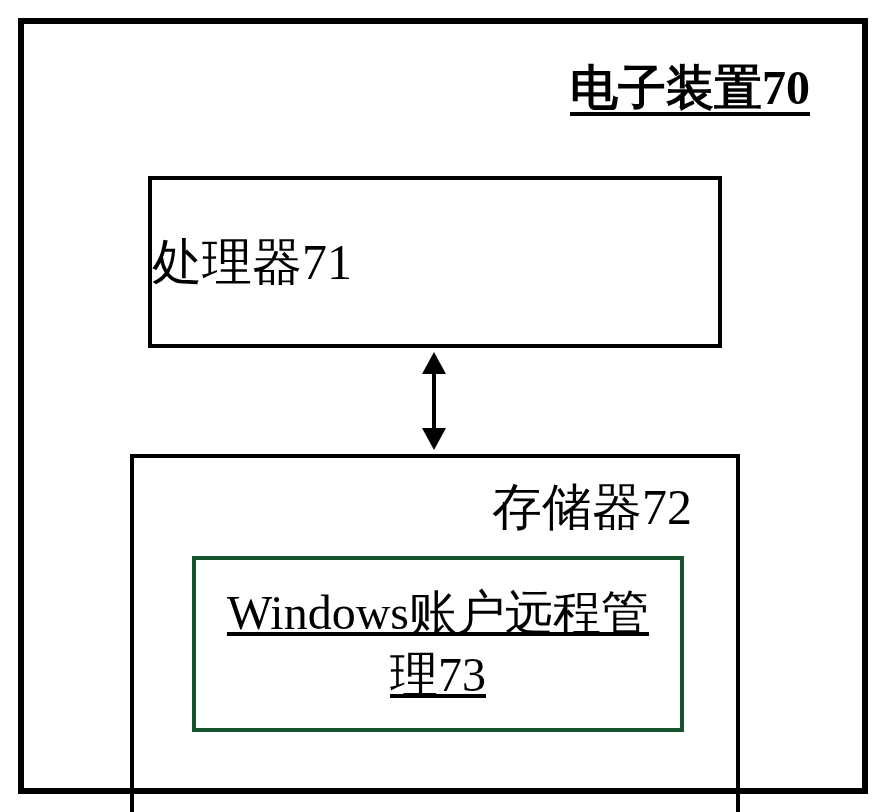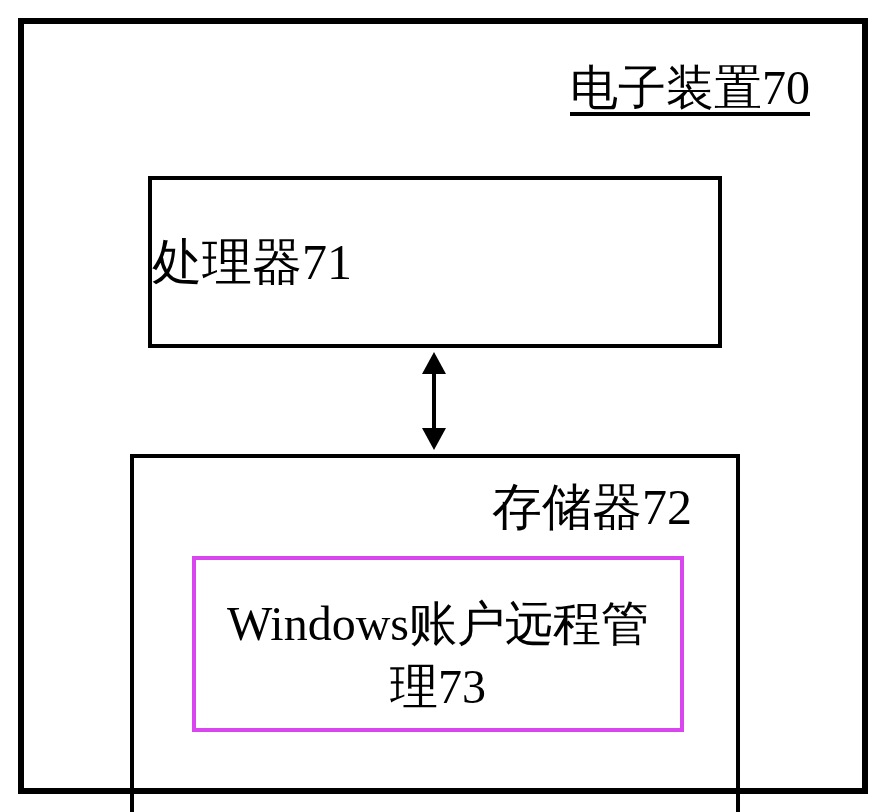--- a/index.html
+++ b/index.html
@@ -21,21 +21,21 @@
       width: 850px;
       height: 776px;
       border: 6px solid #000000;
       background: #ffffff;
     }
     .title {
       position: absolute;
       top: 32px;
       right: 52px;
       font-size: 48px;
-      font-weight: normal;
+      font-weight: bold;
       text-decoration: underline;
       text-underline-offset: 8px;
       color: #000000;
     }
     .processor-box {
       position: absolute;
       left: 124px;
       top: 152px;
       width: 574px;
       height: 172px;
@@ -61,25 +61,26 @@
       right: 44px;
       font-size: 50px;
       color: #000000;
     }
     .inner-module-box {
       position: absolute;
       left: 58px;
       top: 98px;
       width: 492px;
       height: 176px;
-      border: 4px solid #d946ef;
+      border: 4px solid #14532d;
       display: flex;
-      align-items: flex-end;
+      align-items: center;
       justify-content: center;
       padding: 10px;
+      text-decoration: underline;
     }
     .inner-module-label {
       font-size: 48px;
       color: #000000;
       text-align: center;
       line-height: 1.3;
     }
     .arrow-container {
       position: absolute;
       left: 402px;

